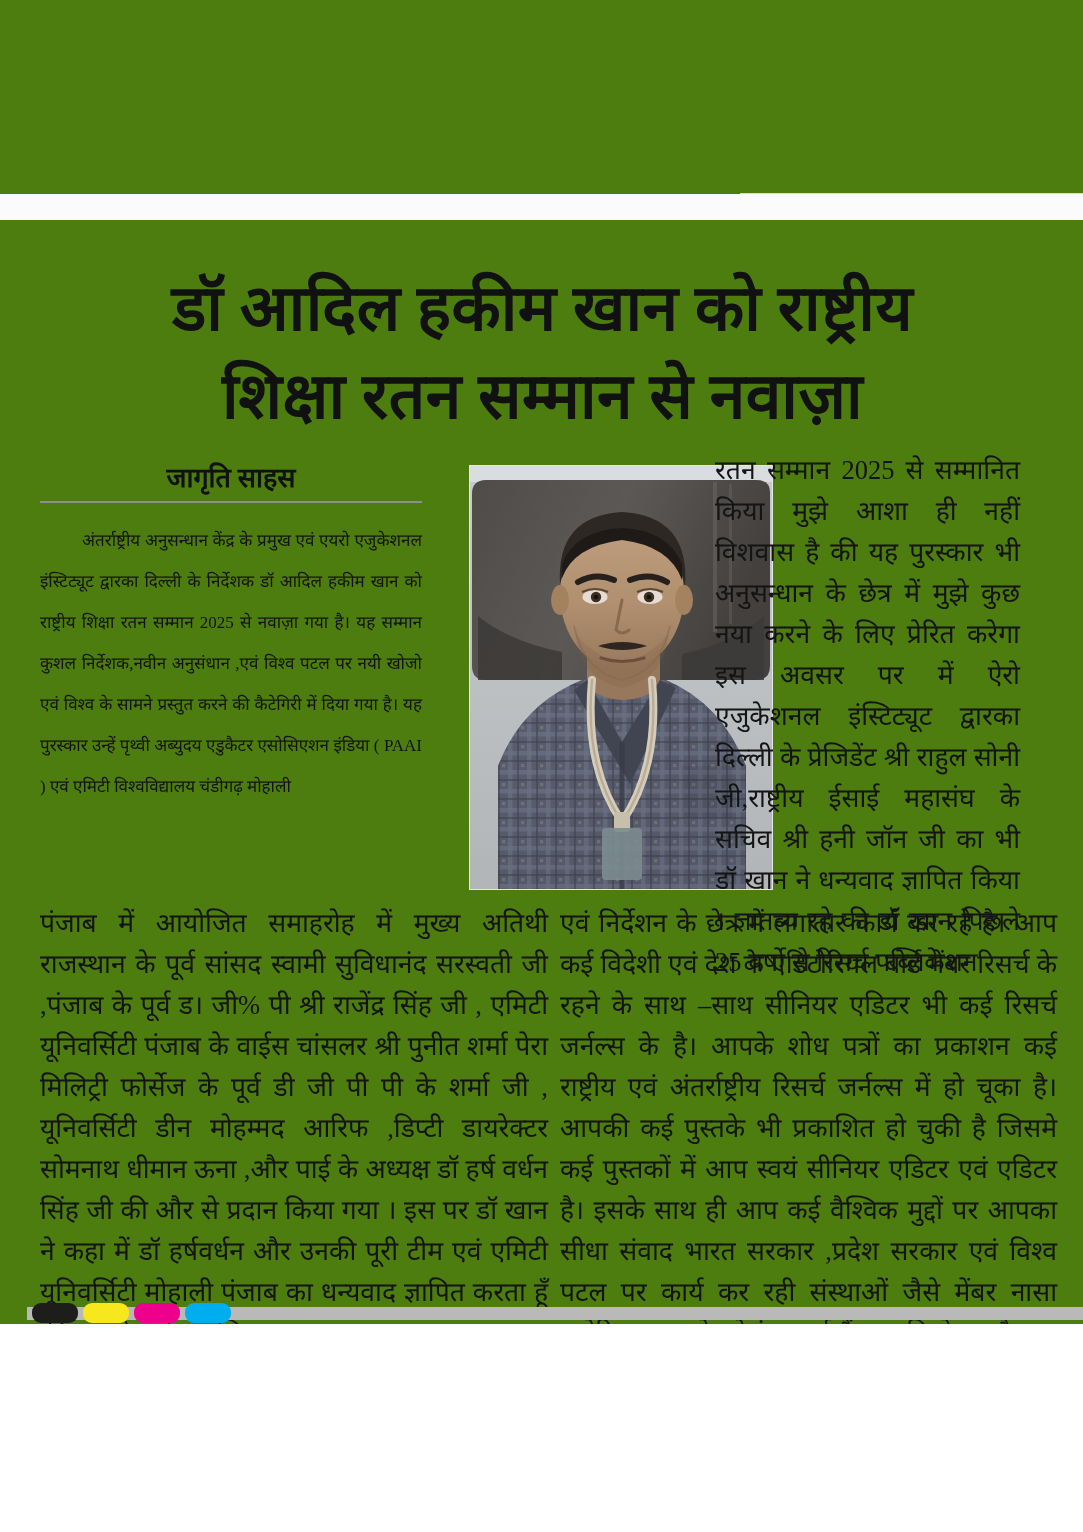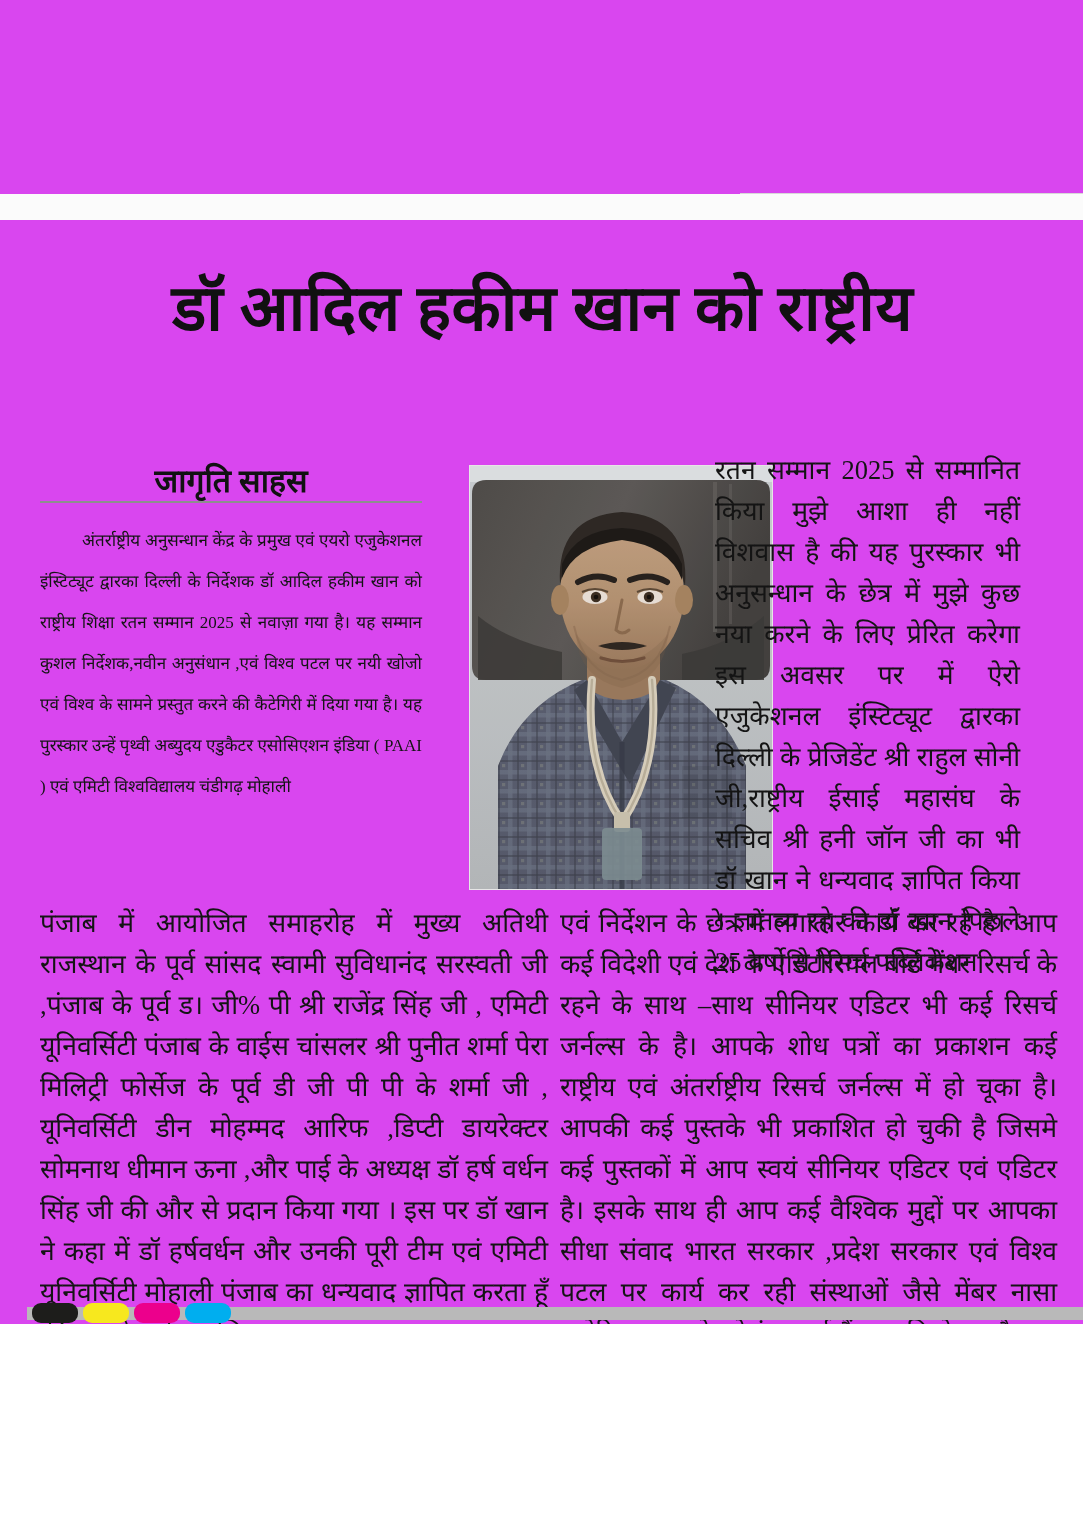--- a/index.html
+++ b/index.html
@@ -16,21 +16,21 @@
     color: #141414;
     overflow: hidden;
   }
 
   
   .clipping {
     position: absolute;
     left: 0; top: 0;
     width: 1083px;
     height: 1532px;
-    background: #d946ef;
+    background: #4d7c0f;
   }
 
   
   .scan-rule-top {
     position: absolute;
     left: 740px;
     top: 193px;
     width: 343px;
     height: 1px;
     background: #d8d8d8;
@@ -61,21 +61,21 @@
   .headline .hl-line { display: block; white-space: nowrap; }
 
   
   .byline {
     position: absolute;
     left: 40px;
     top: 462px;
     width: 382px;
     text-align: center;
     font-weight: bold;
-    font-size: 32px;
+    font-size: 27px;
     line-height: 1.2;
     color: #111;
   }
   .byline-rule {
     position: absolute;
     left: 40px;
     top: 501px;
     width: 382px;
     height: 2px;
     background: #8e8e8e;
@@ -178,20 +178,21 @@
 </head>
 <body>
 
 <div class="clipping">
 
   <div class="scan-band"></div>
   <div class="scan-rule-top"></div>
 
   <h1 class="headline">
     <span class="hl-line">डॉ आदिल हकीम खान को राष्ट्रीय</span>
+    <span class="hl-line">शिक्षा रतन सम्मान से नवाज़ा</span>
   </h1>
 
   <div class="byline">जागृति साहस</div>
   <div class="byline-rule"></div>
 
   <figure class="photo">
     <svg viewBox="0 0 302 423" preserveAspectRatio="xMidYMid slice">
       <defs>
         <linearGradient id="bgw" x1="0" y1="0" x2="0" y2="1">
           <stop offset="0" stop-color="#cfd3d6"></stop>

